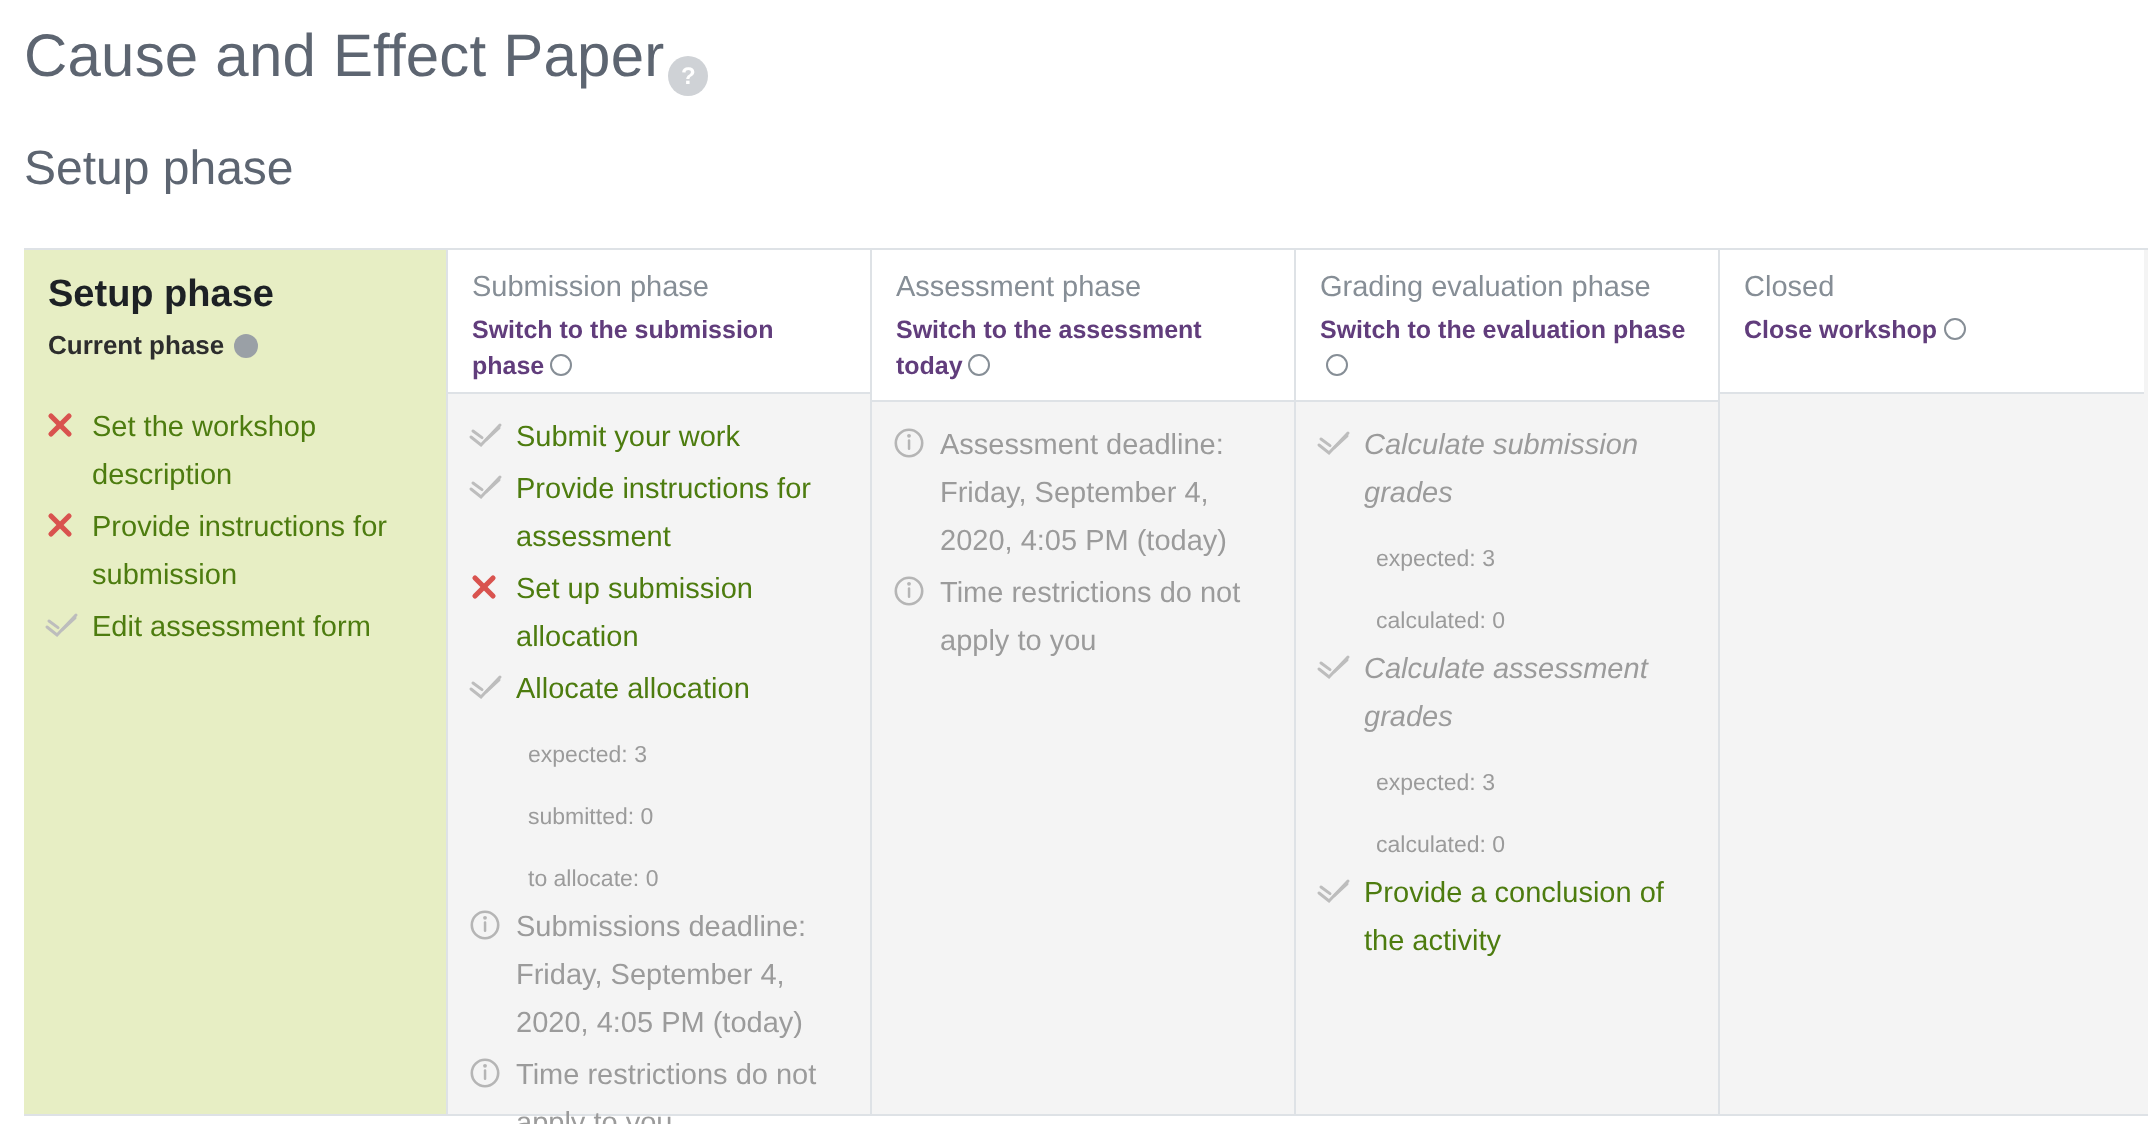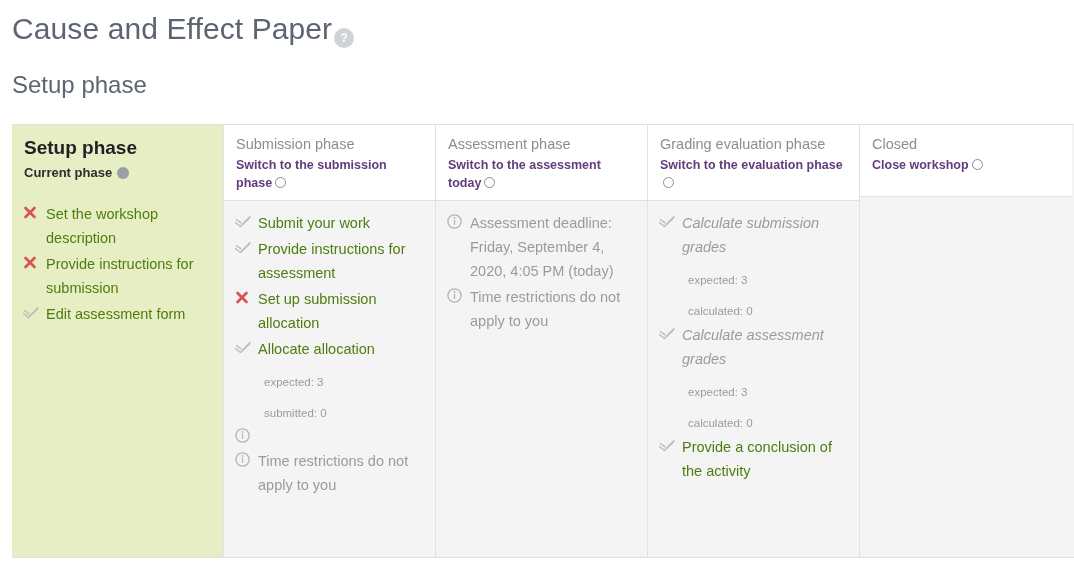--- a/index.html
+++ b/index.html
@@ -258,28 +258,30 @@
                 <path d="M1.5 11.5 L6.5 15.5 L16 5.5"></path>
                 <path d="M2.5 8.5 L7 11.8"></path>
                 <path d="M9 13 L15.5 7"></path>
               </g>
             </svg>
           </span>
           <span class="txt">Allocate allocation</span>
         </div>
         <div class="details">expected: 3</div>
         <div class="details">submitted: 0</div>
+        <div class="details">to allocate: 0</div>
         <div class="task info">
           <span class="ico">
             <svg width="17" height="22" viewBox="0 0 17 22">
               <circle cx="8.5" cy="10.5" r="6.6" fill="none" stroke="#b5b5b5" stroke-width="1.3"></circle>
               <circle cx="8.5" cy="6.9" r="0.95" fill="#b5b5b5"></circle>
               <rect x="7.9" y="8.6" width="1.25" height="5.4" rx="0.6" fill="#b5b5b5"></rect>
             </svg>
           </span>
+          <span class="txt">Submissions deadline: Friday, September 4, 2020, 4:05 PM (today)</span>
         </div>
         <div class="task info">
           <span class="ico">
             <svg width="17" height="22" viewBox="0 0 17 22">
               <circle cx="8.5" cy="10.5" r="6.6" fill="none" stroke="#b5b5b5" stroke-width="1.3"></circle>
               <circle cx="8.5" cy="6.9" r="0.95" fill="#b5b5b5"></circle>
               <rect x="7.9" y="8.6" width="1.25" height="5.4" rx="0.6" fill="#b5b5b5"></rect>
             </svg>
           </span>
           <span class="txt">Time restrictions do not apply to you</span>

